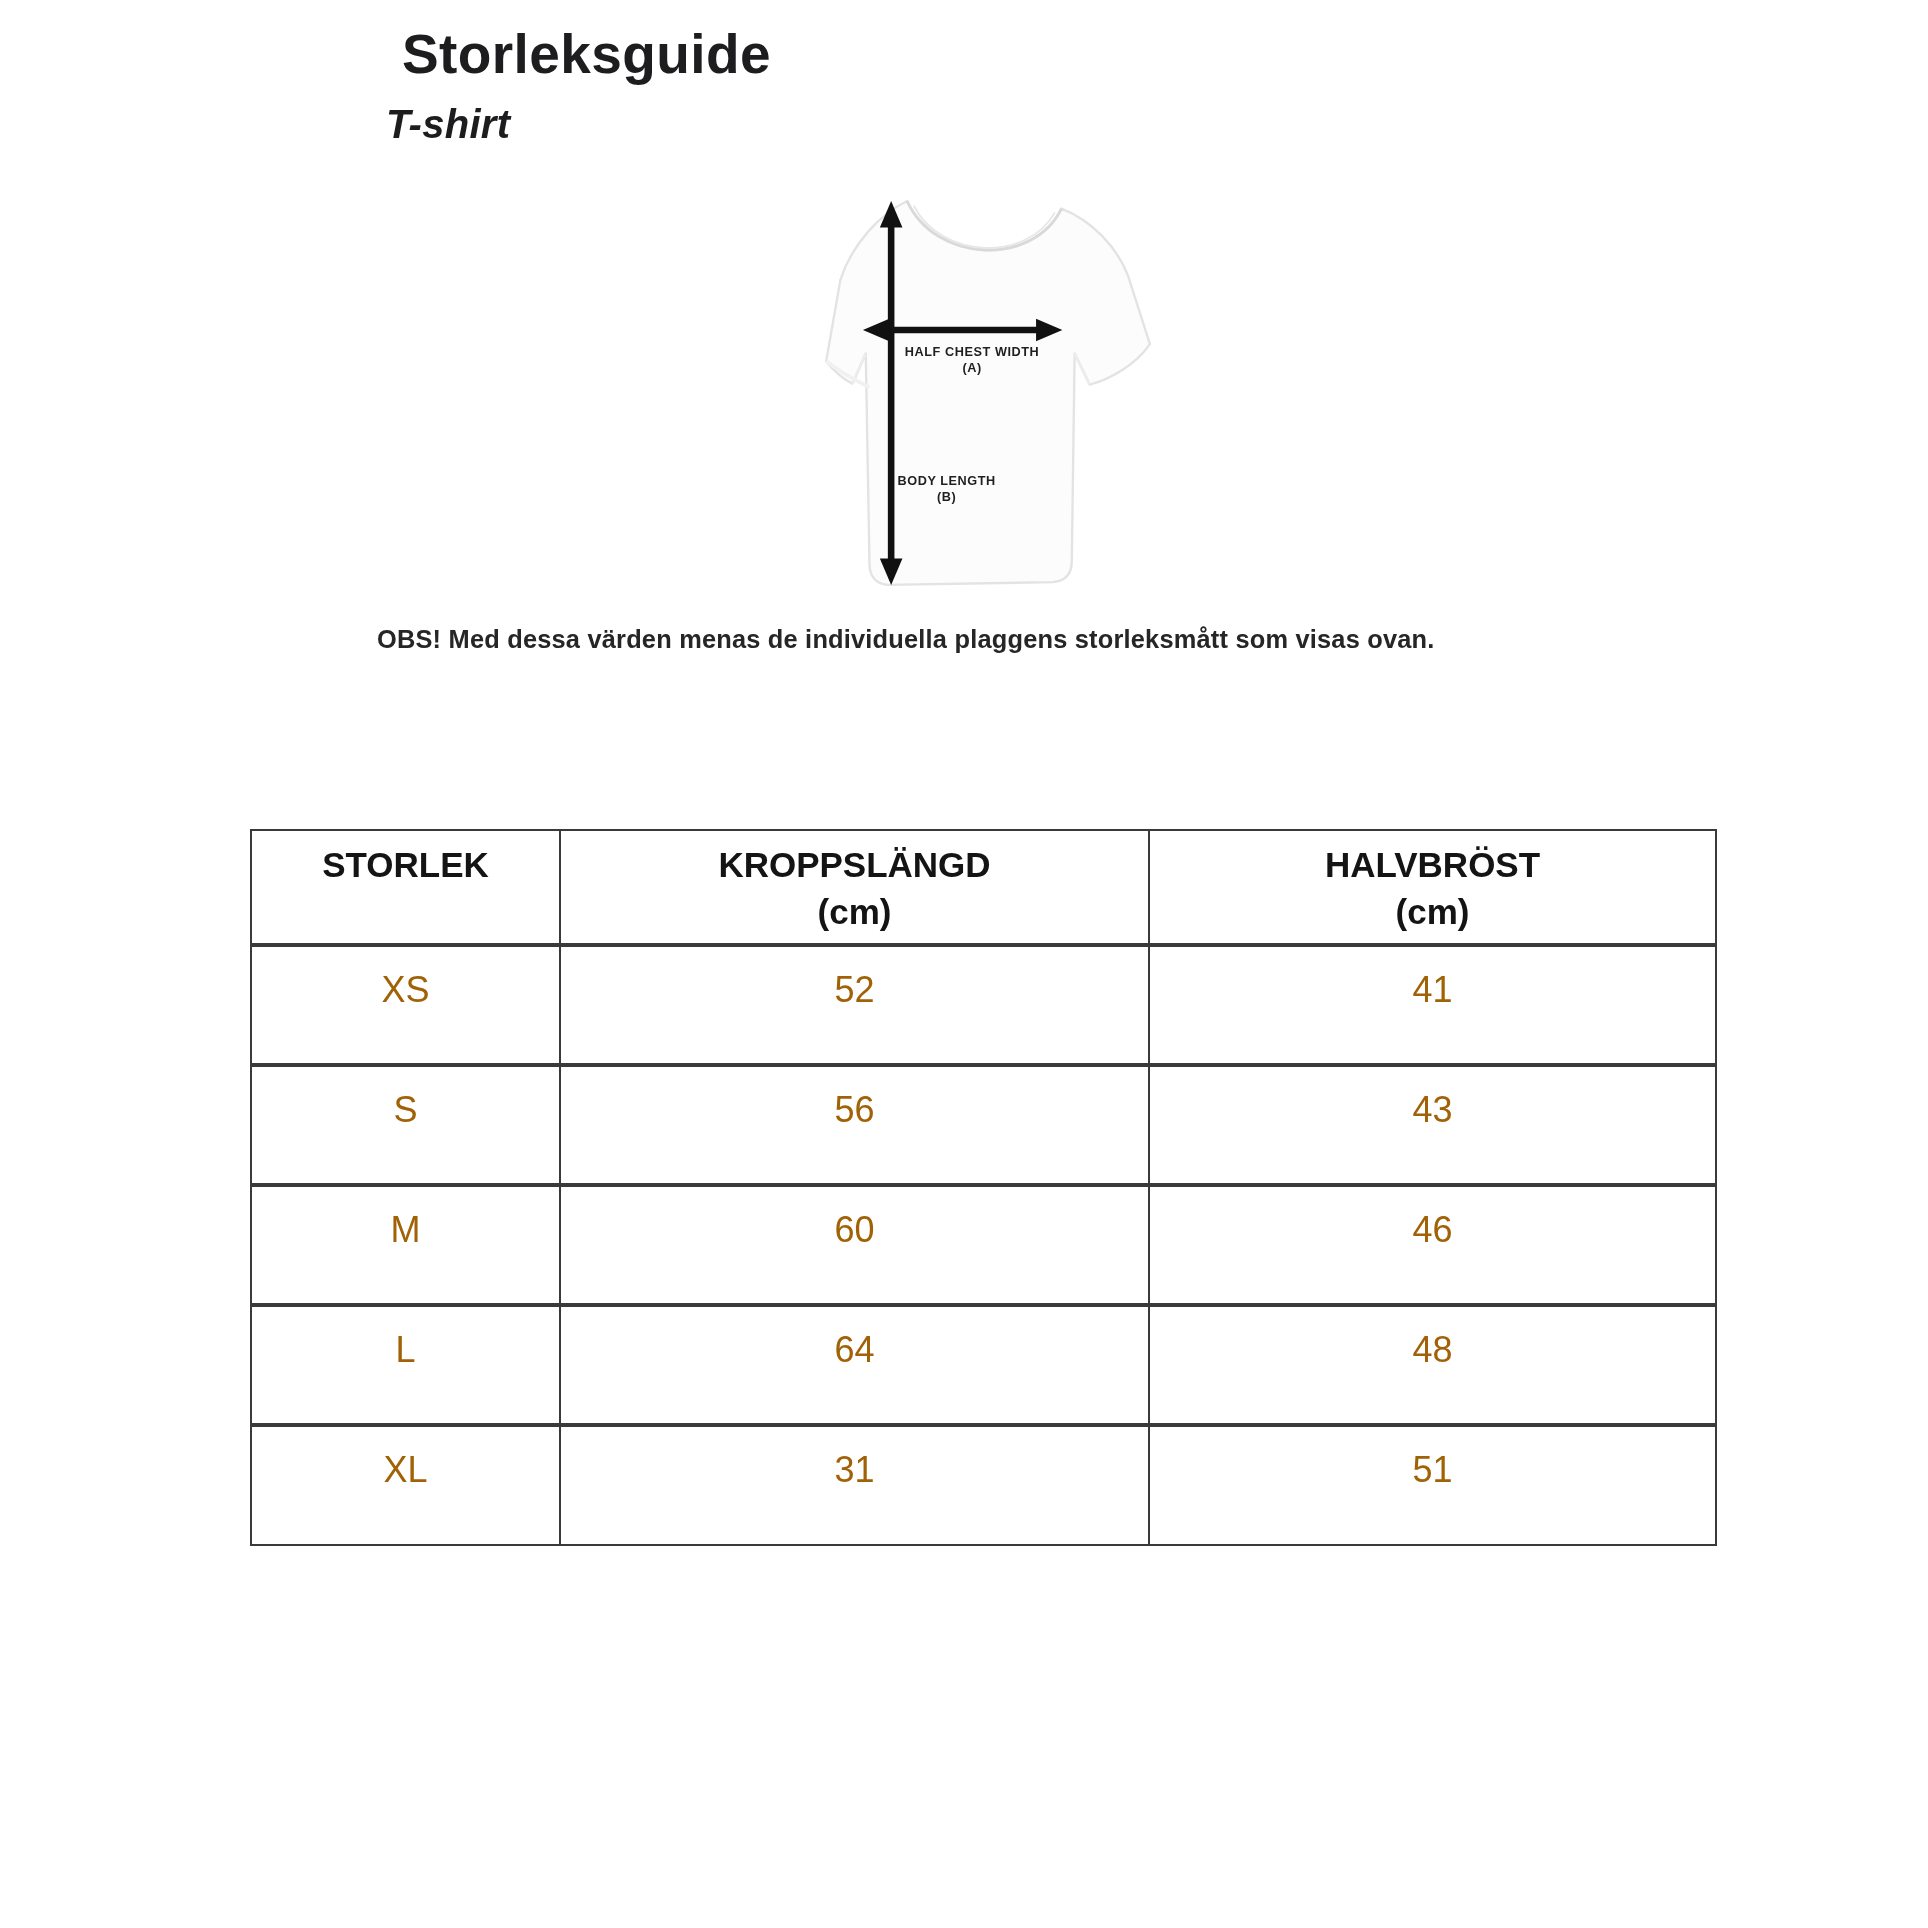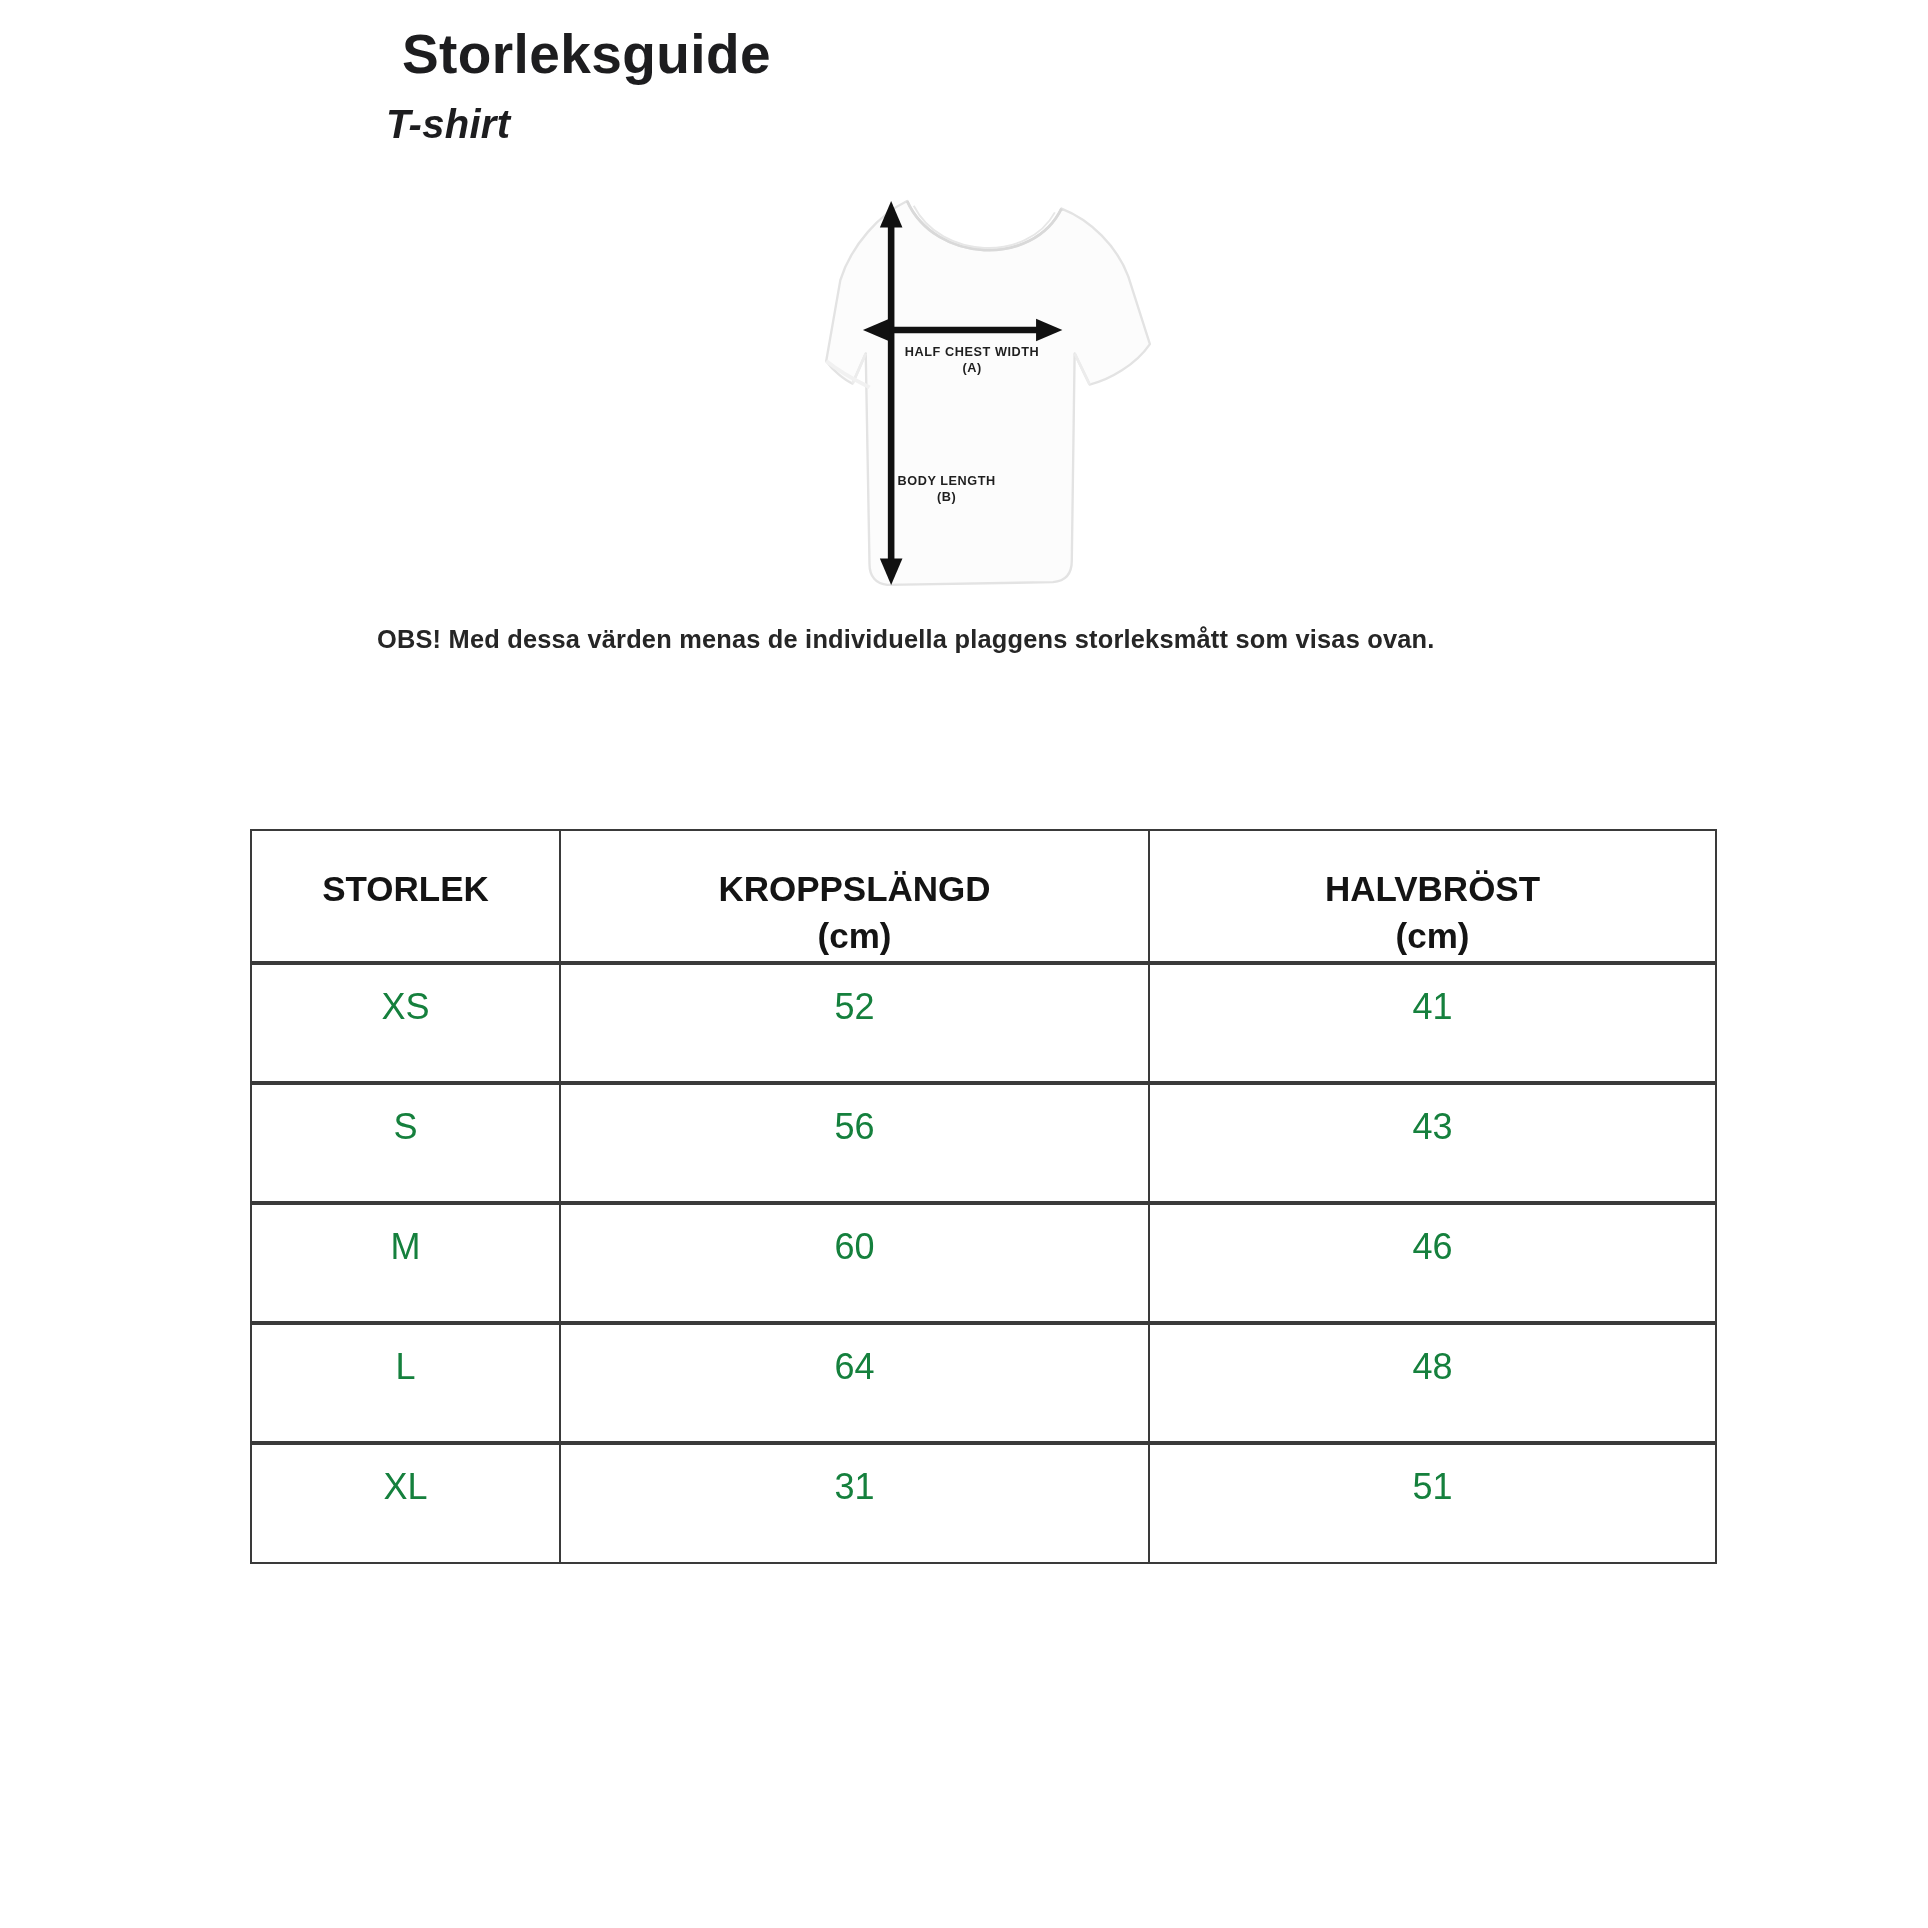--- a/index.html
+++ b/index.html
@@ -72,36 +72,36 @@
     background: #ffffff;
   }
   table.size-table th,
   table.size-table td {
     border: 2.8px solid #3a3a3a;
     text-align: center;
     vertical-align: top;
   }
   table.size-table thead tr { height: 115px; }
   table.size-table thead th {
-    padding-top: 34px;
+    padding-top: 10px;
     font-size: 35px;
     font-weight: 700;
     line-height: 1.35;
     color: #141414;
     border-bottom: 4.7px solid #3a3a3a;
   }
   table.size-table tbody tr { height: 120px; }
   table.size-table tbody tr { border-bottom: 4.7px solid #3a3a3a; }
   table.size-table tbody tr:last-child { border-bottom: 2.8px solid #3a3a3a; }
   table.size-table tbody td {
     padding-top: 22.6px;
     font-size: 36px;
     font-weight: 400;
     line-height: 1.1;
-    color: #15803d;
+    color: #a16207;
   }
 </style>
 </head>
 <body>
 
 <div class="page">
 
   <h1 class="page-title">Storleksguide</h1>
 
   <h2 class="product-type">T-shirt</h2>

